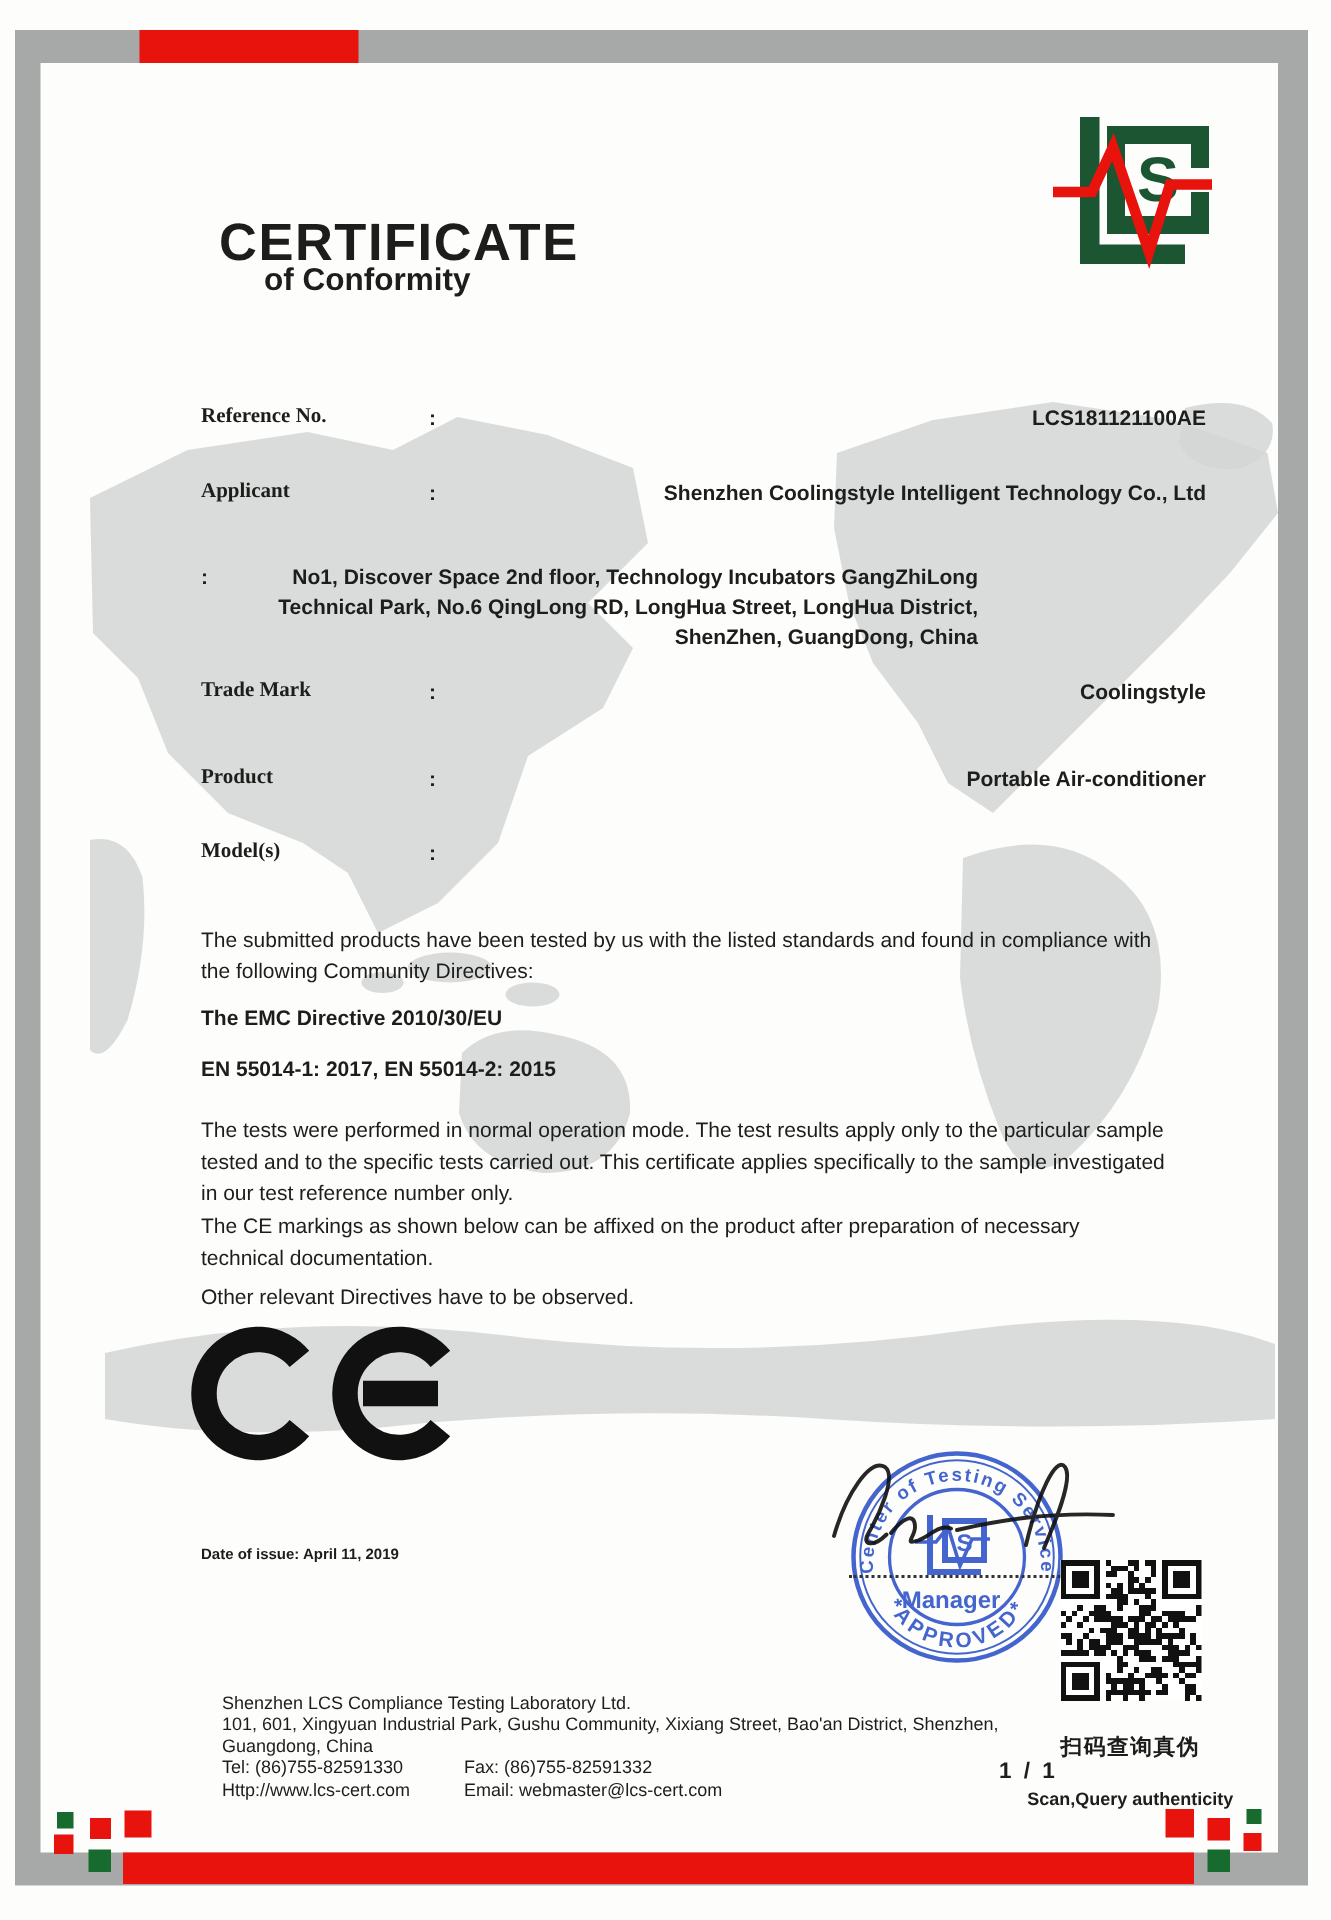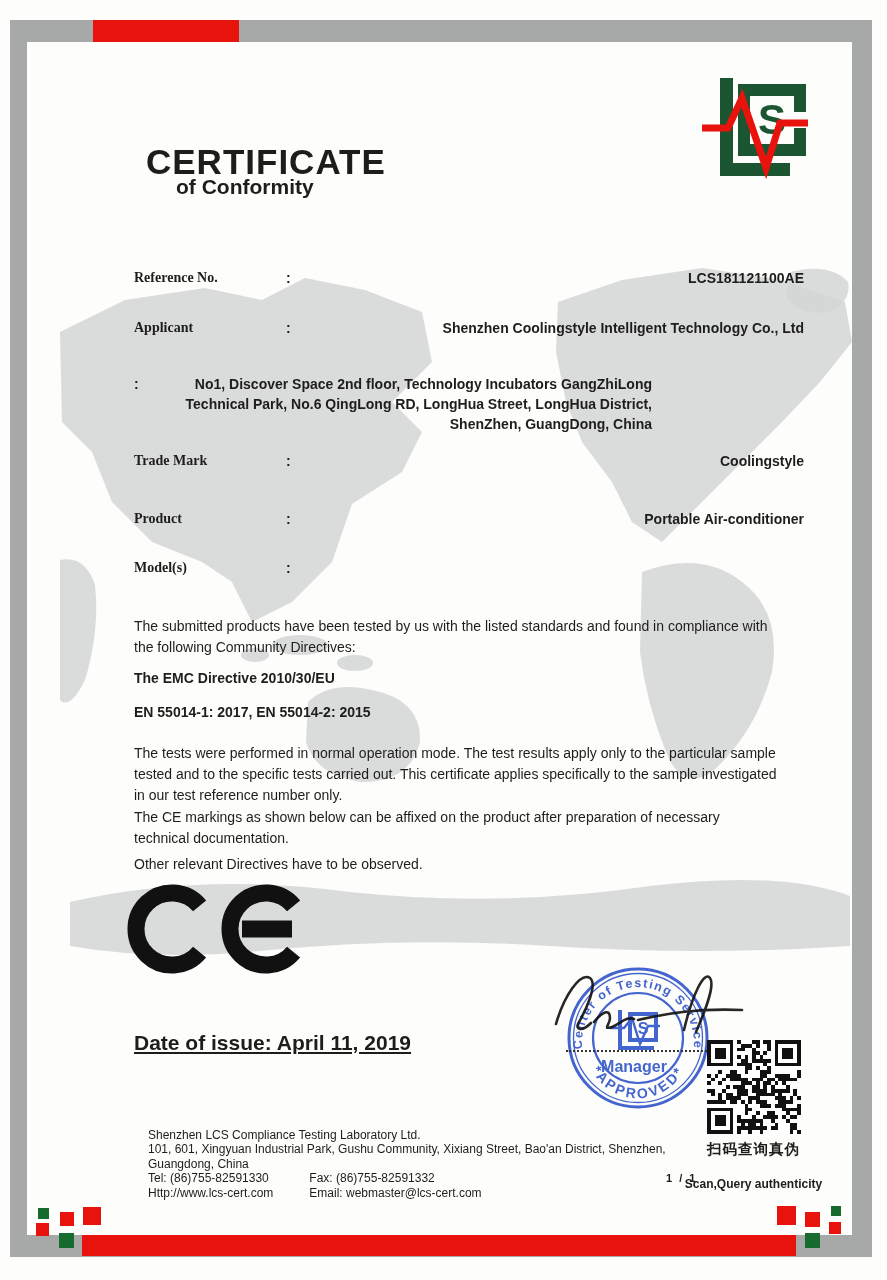--- a/index.html
+++ b/index.html
@@ -17,33 +17,33 @@
   .bar-bottom{position:absolute;left:82px;top:1235px;width:714px;height:21px;background:var(--red);z-index:3;}
   .sq{position:absolute;z-index:4;}
   .sq.r{background:var(--red);} .sq.g{background:var(--green);}
   .abs{position:absolute;z-index:5;}
   .title{left:146px;top:142px;font-size:35px;font-weight:700;letter-spacing:1px;}
   .subtitle{left:148px;top:175px;font-size:21px;font-weight:700;margin-left:28px;}
   .frow{left:134px;width:670px;display:flex;font-size:14px;font-weight:700;line-height:20px;}
   .f-label{width:152px;font-family:Liberation Serif, serif;} .f-colon{width:20px;} .f-value{width:498px;text-align:right;}
   .para{left:134px;font-size:14px;line-height:21px;}
   .para.b{font-weight:700;}
-  .date-line{left:134px;top:1031px;font-size:21px;font-weight:700;text-decoration:underline;}
+  .date-line{left:134px;top:1031px;font-size:10px;font-weight:700;}
   .logo-svg{left:700px;top:76px;z-index:6;}
   .ce-svg{left:126px;top:882px;z-index:6;}
   .stamp-svg{left:558px;top:958px;z-index:10;opacity:.88;}
   .dotline{left:566px;top:1050px;width:180px;border-top:2px dotted #333;z-index:11;}
   .sig-svg{left:546px;top:962px;z-index:12;}
   .qr-block{left:676px;top:1040px;width:155px;text-align:center;z-index:13;}
   .qr-block svg{display:block;margin:0 auto;background:#fff;}
-  .cap-zh{font-size:14.5px;font-weight:700;letter-spacing:1px;margin-top:6px;}
+  .cap-zh{font-size:14.5px;font-weight:700;letter-spacing:1px;margin-top:21px;}
   .cap-en{font-size:12px;font-weight:700;margin-top:18px;}
   .footer{left:148px;top:1128px;font-size:12px;line-height:14.4px;}
   .footer .col1{display:inline-block;width:158px;}
-  .pagenum{left:666px;top:1172px;font-size:11px;font-weight:700;letter-spacing:2px;}
+  .pagenum{left:666px;top:1172px;font-size:15px;font-weight:700;letter-spacing:2px;}
 </style>
 </head>
 <body>
 
 <div class="sheet">
 
   <svg class="map" width="887" height="1280" viewBox="0 0 887 1280">
     <path d="M60 332 L125 300 L205 288 L262 300 L305 278 L365 290 L422 312 L432 362 L392 402 L422 432 L402 472 L352 504 L332 562 L292 602 L252 622 L232 582 L202 562 L152 542 L112 502 L92 452 L62 422 Z"></path>
     <ellipse cx="300" cy="645" rx="28" ry="10"></ellipse>
       <ellipse cx="355" cy="663" rx="18" ry="8"></ellipse>

